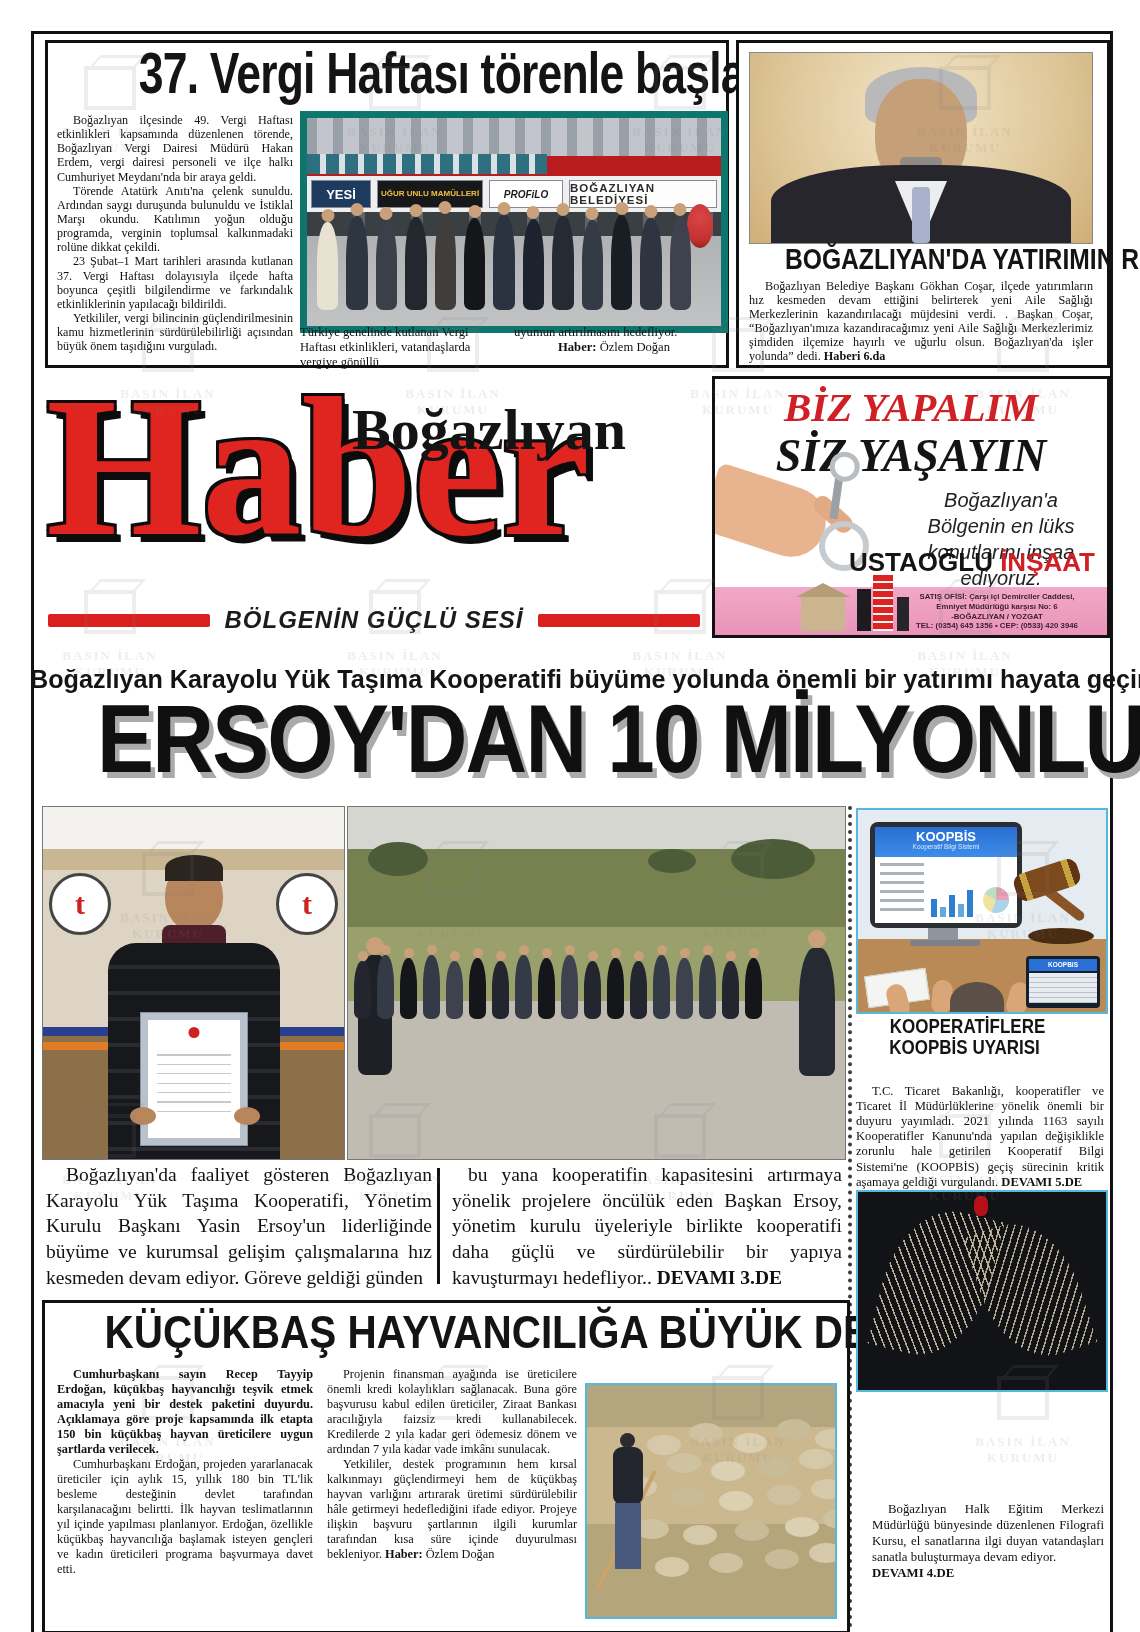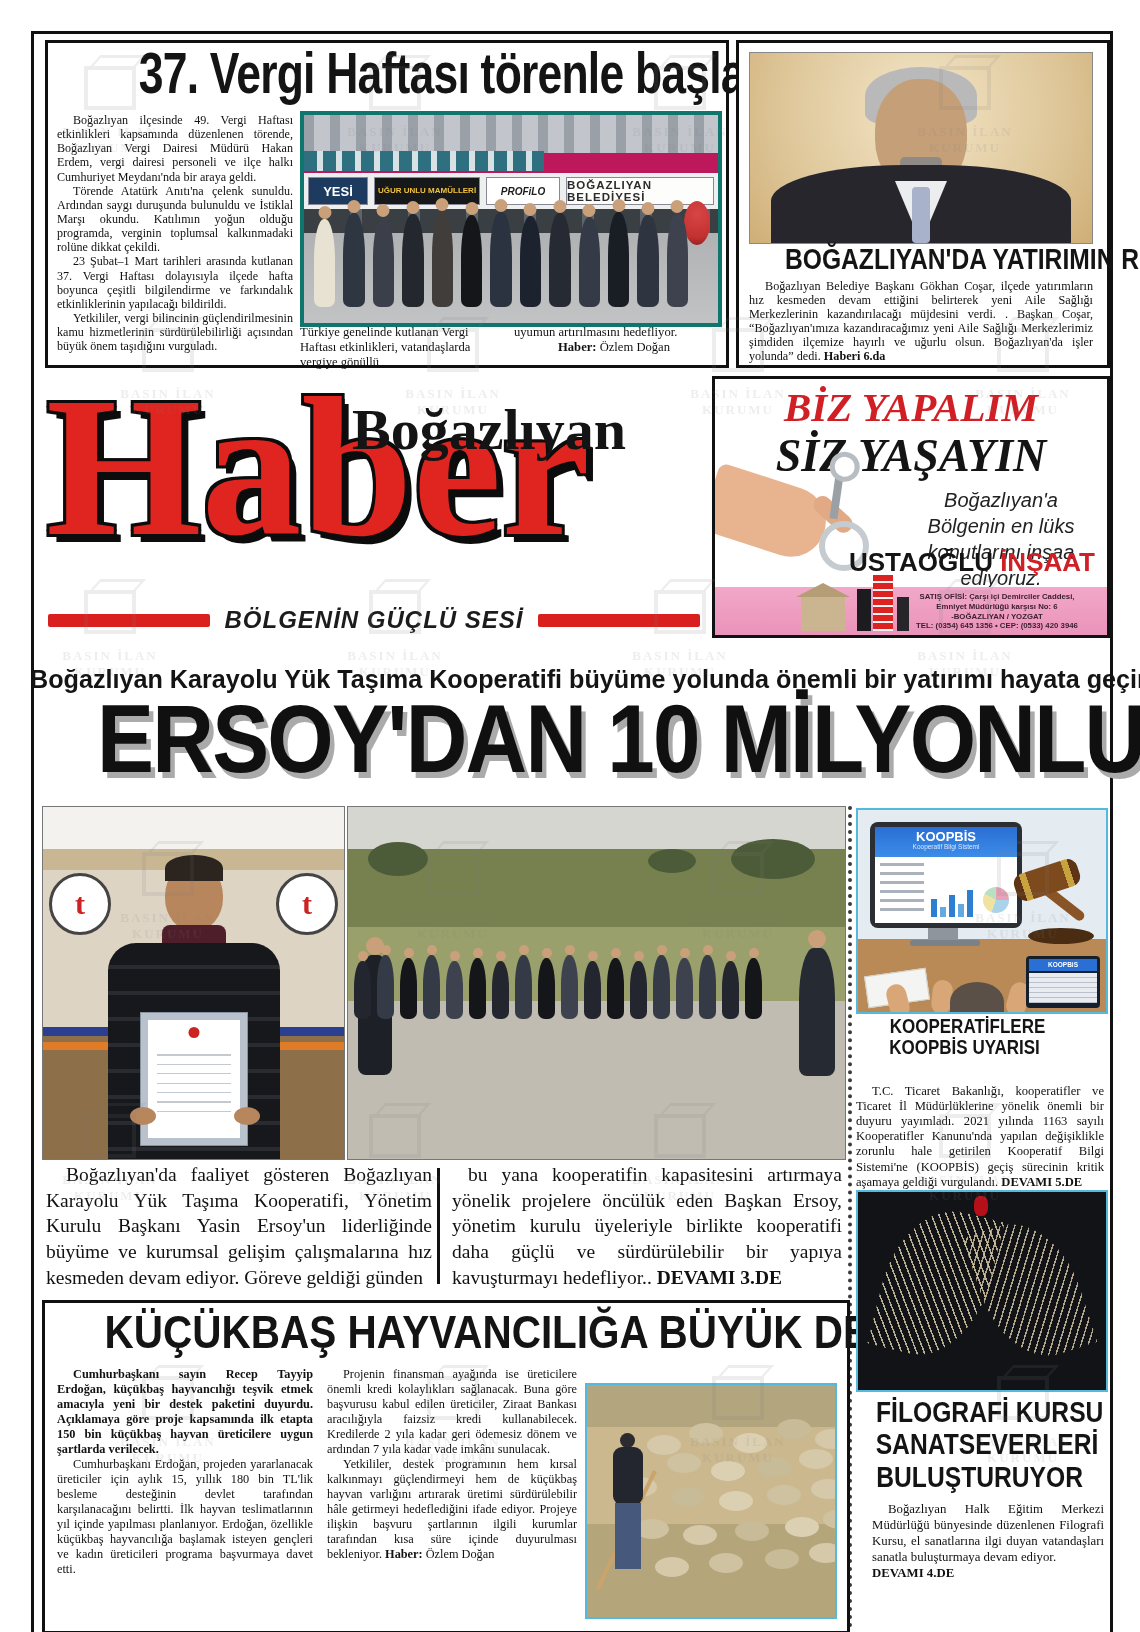--- a/index.html
+++ b/index.html
@@ -19,21 +19,21 @@
   
   #wm-layer{position:absolute;inset:0;z-index:60;pointer-events:none;opacity:0.13;}
   .wm{position:absolute;width:120px;text-align:center;color:#7d7d7d;
       font-family:Liberation Serif, serif;font-weight:700;font-size:13px;letter-spacing:2px;}
   .wm-cube{width:44px;height:36px;border:4px solid #7d7d7d;margin:0 auto 14px auto;position:relative;}
   .wm-cube::before{content:"";position:absolute;left:6px;top:-15px;width:40px;height:8px;
       border:3px solid #7d7d7d;transform:skewX(-42deg);}
   
   .tl-head{position:absolute;left:0;top:2px;width:100%;text-align:center;font-size:57px;letter-spacing:-1px;line-height:1.0;}
   .tl-body{position:absolute;left:9px;top:70px;width:236px;font-size:12.1px;line-height:1.17;}
-  .photo1{position:absolute;left:252px;top:68px;width:414px;height:208px;background:#be185d;overflow:hidden;border:4px solid #0f766e;}
+  .photo1{position:absolute;left:252px;top:68px;width:414px;height:208px;background:#b91c1c;overflow:hidden;border:7px solid #0f766e;}
   .p1-top{position:absolute;left:0;top:0;width:100%;height:38px;
       background:repeating-linear-gradient(90deg,#9aa0a8 0 10px,#c2c6cc 10px 26px);}
   .p1-awn{position:absolute;left:0;top:36px;width:58%;height:20px;
       background:repeating-linear-gradient(90deg,#2e6f80 0 13px,#d8e2e4 13px 19px);}
   .p1-signs{position:absolute;left:0;top:58px;width:100%;height:36px;background:#eef0ef;display:flex;align-items:center;gap:6px;padding:0 4px;box-sizing:border-box;}
   .sign{font-family:"Liberation Sans",sans-serif;font-weight:700;display:flex;align-items:center;justify-content:center;height:26px;border:1px solid #889;}
   .sign-yesi{background:#1d3a5f;color:#fff;width:58px;font-size:13px;}
   .sign-ugur{background:#17181a;color:#f0c040;width:104px;font-size:8px;text-align:center;line-height:1.1;}
   .sign-prof{background:#fff;color:#1c1c1c;width:72px;font-size:10px;font-style:italic;}
   .sign-bel{background:#fdfdfb;color:#2b2b2b;flex:1;font-size:11.5px;letter-spacing:1px;}
@@ -418,25 +418,20 @@
       <div class="shep-body"></div>
       <div class="shep-legs"></div>
     </div>
   </div>
 
   <div class="filo-img">
     <div class="filo-leaf1"></div>
     <div class="filo-leaf2"></div>
     <div class="filo-knot"></div>
   </div>
-  <div class="filo-head hl">
-    <span class="cond cx85">FİLOGRAFİ KURSU</span><br>
-    <span class="cond cx85">SANATSEVERLERİ</span><br>
-    <span class="cond cx85">BULUŞTURUYOR</span>
-  </div>
   <div class="filo-body just serifbody">
     <p style="text-indent:16px;margin-left:16px;">Boğazlıyan Halk Eğitim Merkezi Müdürlüğü bünyesinde düzenlenen Filografi Kursu, el sanatlarına ilgi duyan vatandaşları sanatla buluşturmaya devam ediyor.</p>
     <p class="filo-more">DEVAMI 4.DE</p>
   </div>
 
   <div id="wm-layer">
       <div class="wm" style="left: 50px; top: 66px;">
         <div class="wm-cube"></div>
         <div>BASIN İLAN</div>
         <div>KURUMU</div>

